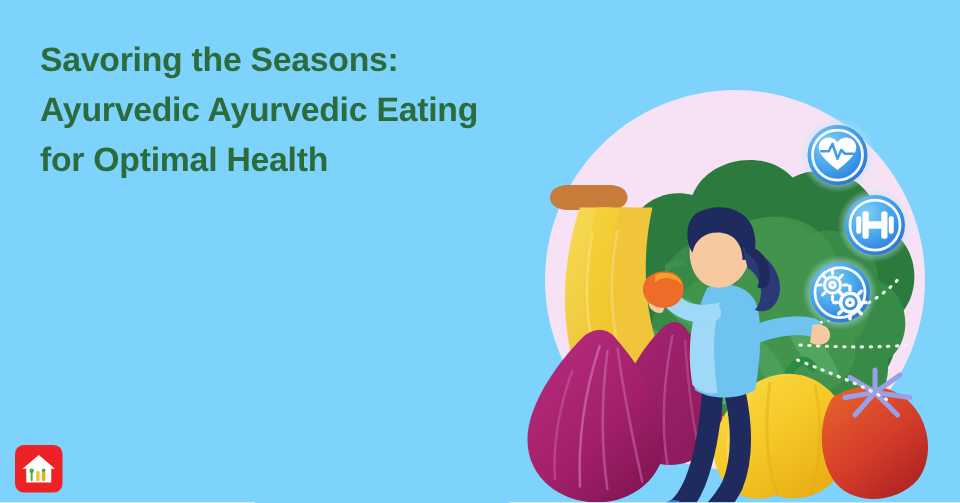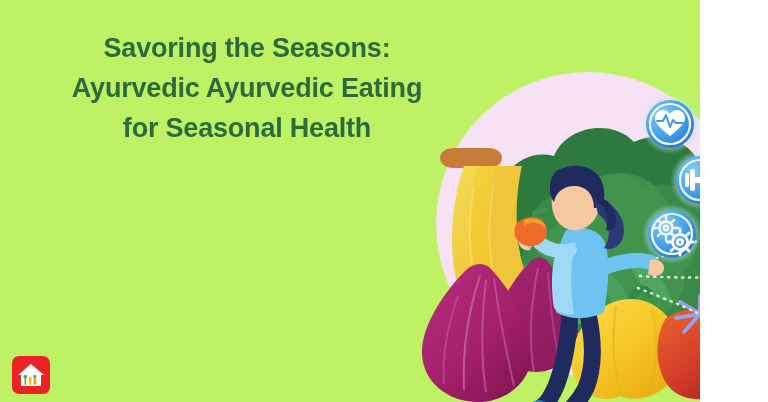--- a/index.html
+++ b/index.html
@@ -5,25 +5,24 @@
   html, body {
     margin: 0;
     padding: 0;
     background: #ffffff;
   }
   body {
     font-family: "Liberation Sans", sans-serif;
   }
   #page {
     position: relative;
-    width: 700px;
+    width: 768px;
     height: 402px;
-    background: #bef264;
+    background: #7dd3fc;
     overflow: hidden;
-    text-align: center;
   }
 
   
   #headline {
     position: absolute;
     left: 32px;
     top: 28px;
     width: 430px;
     z-index: 40;
   }
@@ -61,21 +60,21 @@
   #illustration svg { display: block; width: 370px; height: 346px; }
 </style>
 </head>
 <body>
 
 <div id="page">
 
   <div id="headline">
     <div class="line">Savoring the Seasons:</div>
     <div class="line">Ayurvedic Ayurvedic Eating</div>
-    <div class="line">for Seasonal Health</div>
+    <div class="line">for Optimal Health</div>
   </div>
 
   <div id="illustration">
     <svg viewBox="0 0 370 346" xmlns="http://www.w3.org/2000/svg">
       <defs>
         <linearGradient id="gBanana" x1="0" y1="0" x2="1" y2="1">
           <stop offset="0%" stop-color="#f4d23c"></stop>
           <stop offset="55%" stop-color="#efc024"></stop>
           <stop offset="100%" stop-color="#dc9f10"></stop>
         </linearGradient>

